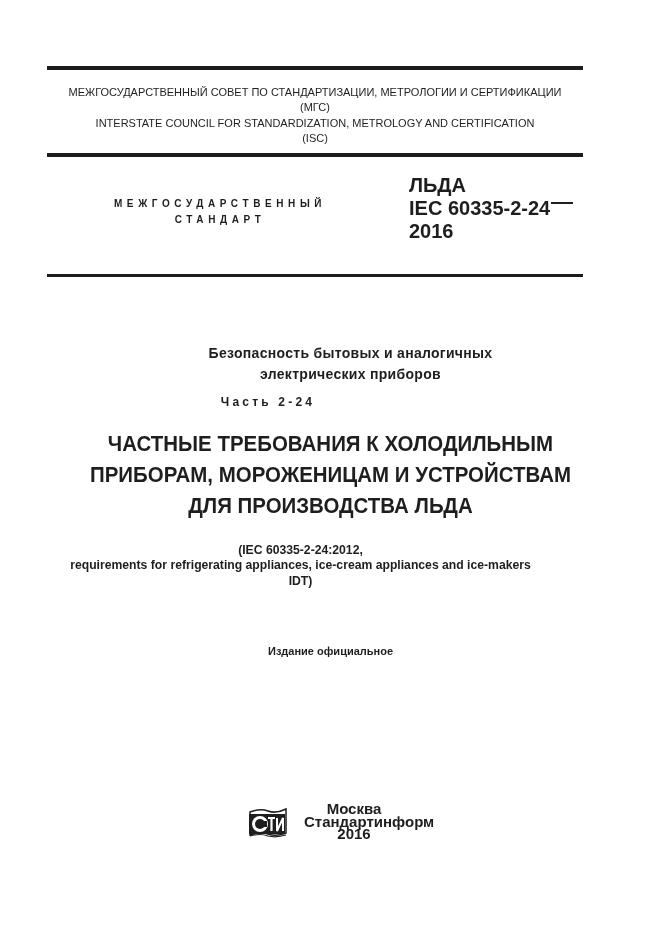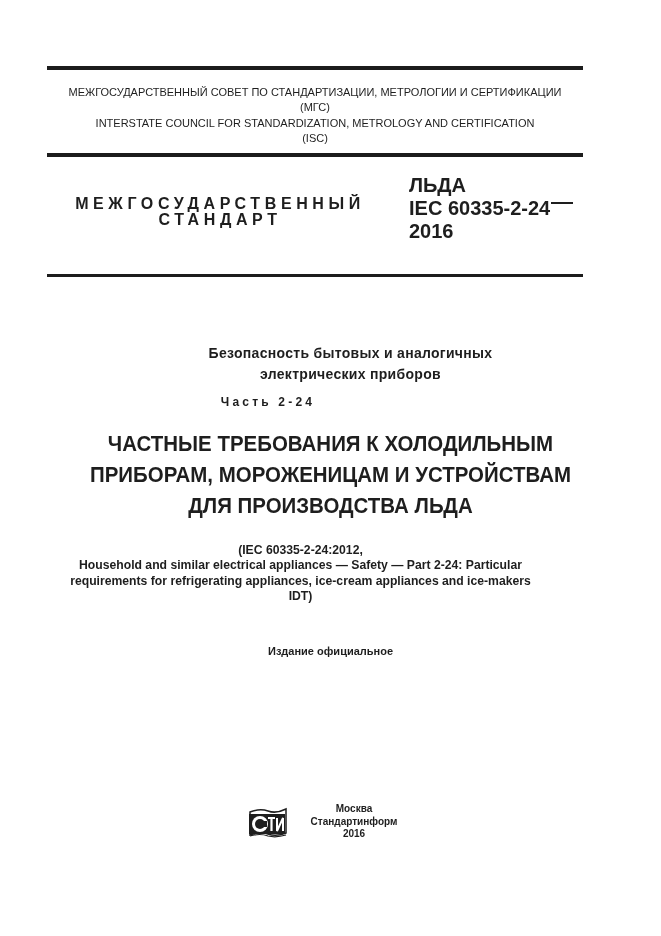--- a/index.html
+++ b/index.html
@@ -13,21 +13,21 @@
     .rule.r3 { top: 274px; height: 3px; }
 
     .council {
       position: absolute; left: 47px; width: 536px; top: 85px;
       text-align: center; font-weight: normal; font-size: 11px; line-height: 15.3px;
     }
     .council div { white-space: nowrap; }
 
     .interstate {
       position: absolute; left: 60px; width: 320px; top: 196px;
-      text-align: center; font-weight: bold; font-size: 16px;
+      text-align: center; font-weight: bold; font-size: 10px;
       letter-spacing: 4.6px; line-height: 16px;
     }
 
     .gost {
       position: absolute; left: 409px; top: 174px;
       font-weight: bold; font-size: 20px; line-height: 23px;
     }
     .gost .num { position: relative; }
     .gost .dash {
       display: inline-block; width: 22px; height: 2px; background: #1e1e1e;
@@ -61,21 +61,21 @@
       position: absolute; left: 0; width: 661px; top: 645px;
       text-align: center; font-weight: bold; font-size: 11px;
     }
 
     .publisher {
       position: absolute; left: 246px; top: 803px; width: 160px; height: 40px;
     }
     .logo { position: absolute; left: 0; top: 2px; width: 42px; height: 34px; }
     .pub-text {
       position: absolute; left: 58px; top: 0; width: 100px;
-      text-align: center; font-weight: bold; font-size: 10px; line-height: 12.5px;
+      text-align: center; font-weight: bold; font-size: 15px; line-height: 12.5px;
     }
   </style>
 </head>
 <body>
 
 <div class="rule r1"></div>
 
 <div class="council">
   <div>МЕЖГОСУДАРСТВЕННЫЙ СОВЕТ ПО СТАНДАРТИЗАЦИИ, МЕТРОЛОГИИ И СЕРТИФИКАЦИИ</div>
   <div>(МГС)</div>
@@ -106,21 +106,20 @@
 <div class="part">Часть 2-24</div>
 
 <div class="title">
   <div>ЧАСТНЫЕ ТРЕБОВАНИЯ К ХОЛОДИЛЬНЫМ</div>
   <div>ПРИБОРАМ, МОРОЖЕНИЦАМ И УСТРОЙСТВАМ</div>
   <div>ДЛЯ ПРОИЗВОДСТВА ЛЬДА</div>
 </div>
 
 <div class="idt">
   <div>(IEC 60335-2-24:2012,</div>
-  <div>Household and similar electrical appliances — Safety — Part 2-24: Particular</div>
   <div>requirements for refrigerating appliances, ice-cream appliances and ice-makers</div>
   <div>IDT)</div>
 </div>
 
 <div class="edition">Издание официальное</div>
 
 <div class="publisher">
   <svg class="logo" viewBox="0 0 42 34">
     <path d="M4 7 Q14 3 22 6 Q30 9 40 4 L40 28 Q30 32 22 29 Q14 26 4 30 Z" fill="#ffffff" stroke="#1e1e1e" stroke-width="1.5"></path>
     <rect x="3" y="9" width="36" height="20" fill="#1e1e1e"></rect>

